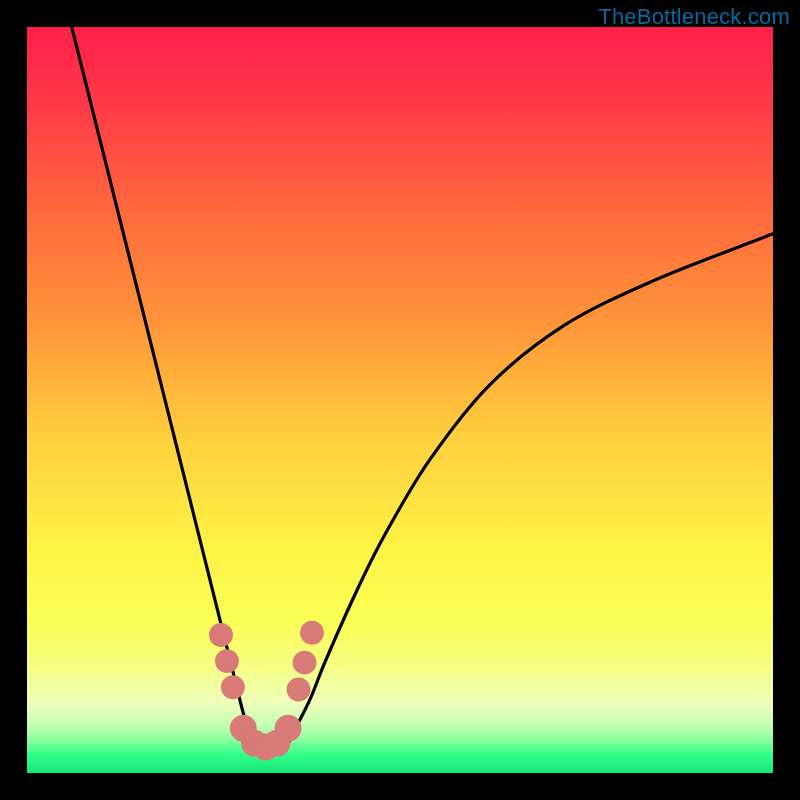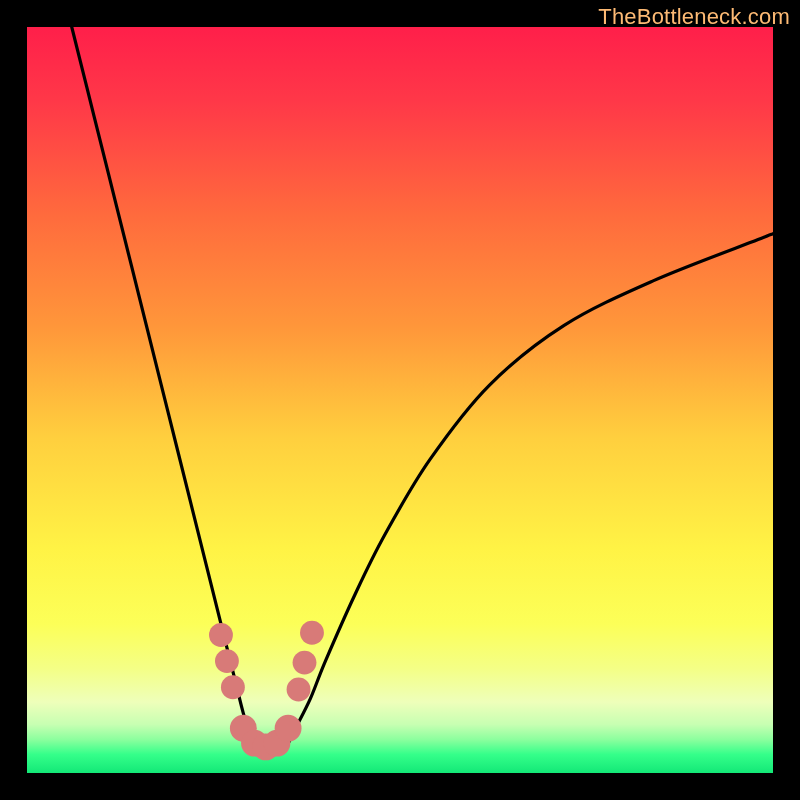--- a/index.html
+++ b/index.html
@@ -28,21 +28,21 @@
     overflow: hidden;
   }
   .gradient {
     position: absolute;
     left: 0; top: 0; width: 100%; height: 100%;
   }
   .watermark {
     position: absolute;
     top: 4px;
     right: 10px;
-    color: #fdba74;
+    color: #0369a1;
     font-size: 22px;
     letter-spacing: 0.2px;
     font-weight: 400;
   }
   svg.curve {
     position: absolute;
     left: 0; top: 0;
     width: 746px; height: 746px;
   }
 </style>

